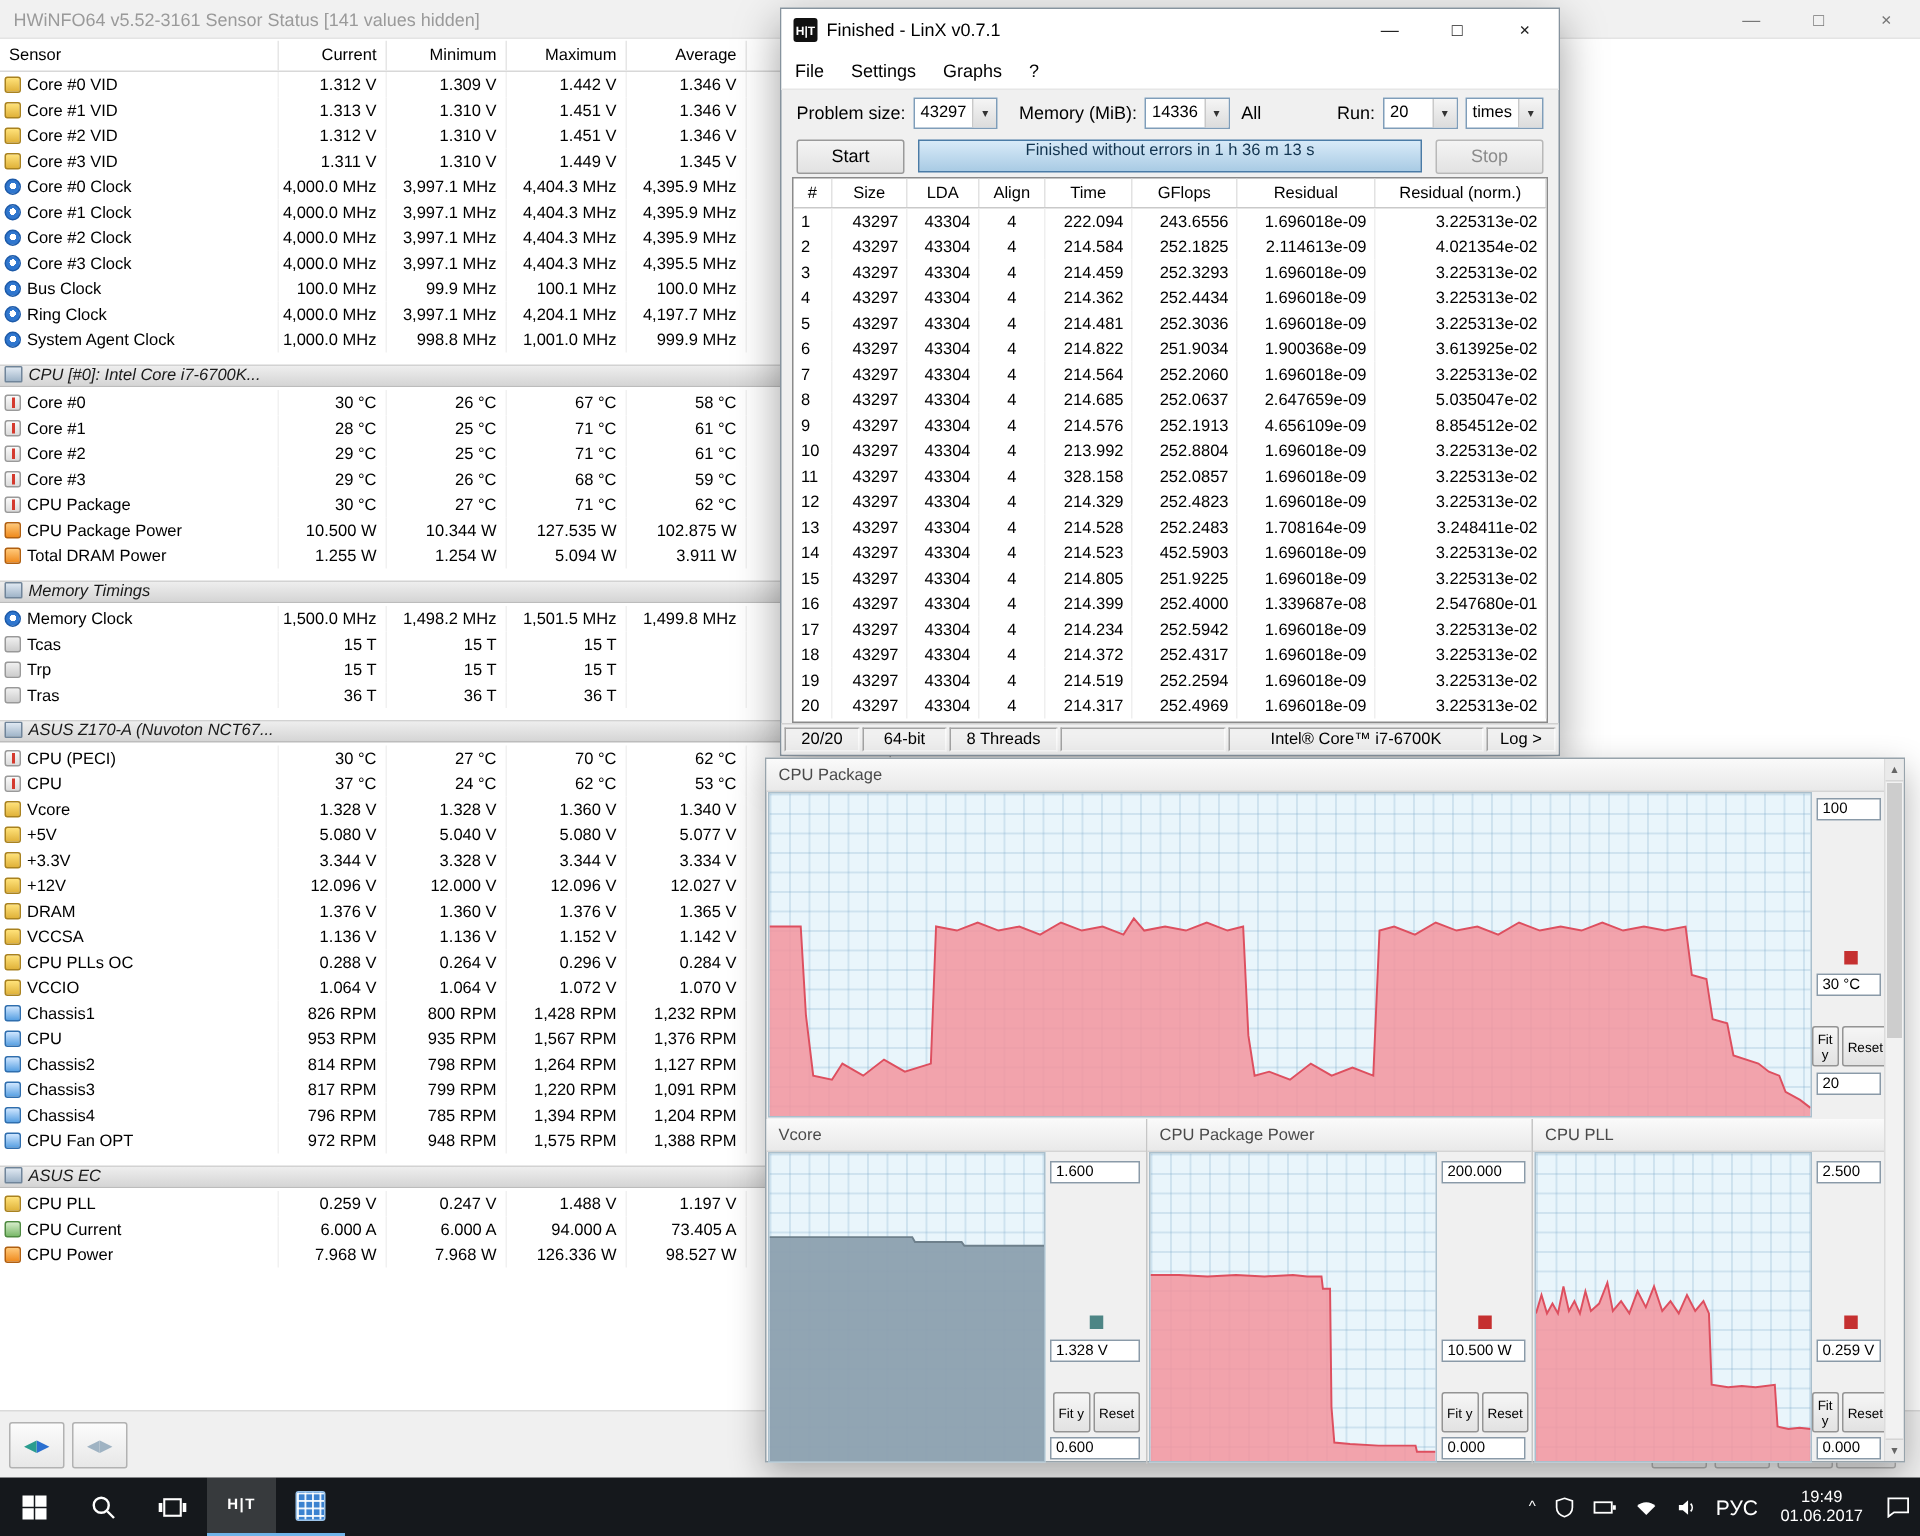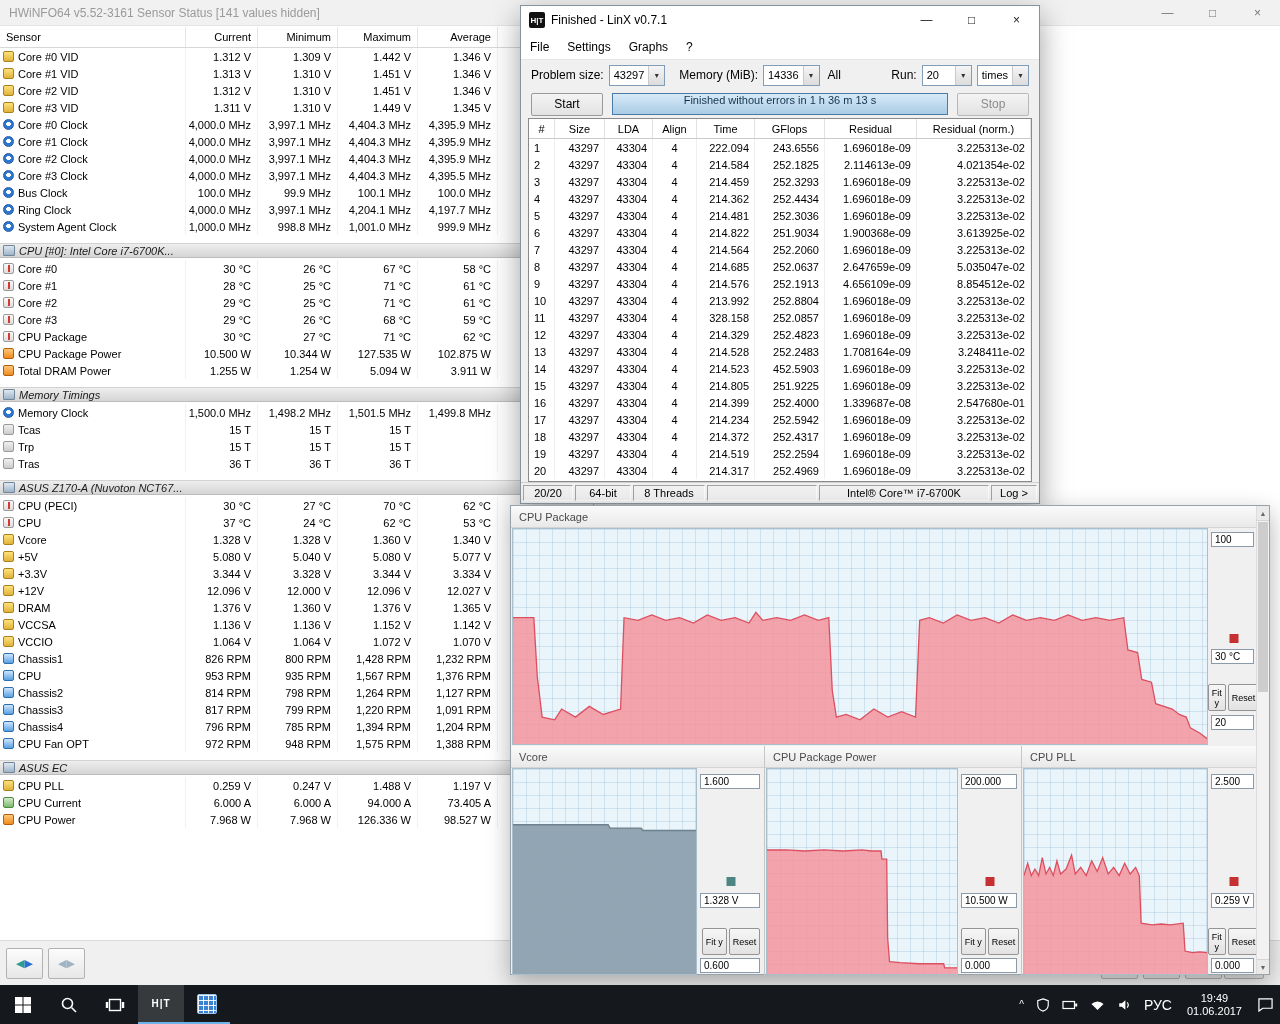--- a/index.html
+++ b/index.html
@@ -15,21 +15,21 @@
 .hw-table{position:absolute;left:0;top:27px;width:594px;bottom:46px;background:#fff;border-right:1px solid #b3b3b3;overflow:hidden}
 .hw-head,.hw-row{display:grid;grid-template-columns:186px 72px 80px 80px 80px}
 .hw-head{height:21px;border-bottom:1px solid #d8d8d8}
 .hw-head>div{display:flex;align-items:center;justify-content:flex-end;padding:0 6px;border-right:1px solid #e6e6e6;color:#000}
 .hw-head>div:first-child{justify-content:flex-start}
 .hw-row{height:17px}
 .hw-row>div{display:flex;align-items:center;padding:0 6px;border-right:1px solid #f1f1f1;overflow:hidden;white-space:nowrap}
 .hw-row>div.num{justify-content:flex-end}
 .hw-row>div.name{padding-left:3px}
 .lbl{padding-left:4px}
-.hw-section{display:flex;align-items:center;height:15px;margin:8px 0 2px 0;padding-left:3px;
+.hw-section{display:flex;align-items:flex-start;height:15px;margin:8px 0 2px 0;padding-left:3px;
   background:linear-gradient(#eeeeee,#d5d5d5);border-top:1px solid #d2d2d2;border-bottom:1px solid #bcbcbc;
   font-style:italic;color:#1a1a1a;white-space:nowrap;overflow:hidden}
 .sec-t{padding-left:4px;font-weight:bold;font-weight:normal}
 .ic{width:11px;height:11px;flex:0 0 auto;border-radius:2px;display:inline-block}
 .ic.volt{background:linear-gradient(#ffe27a,#e0b23a);border:1px solid #a9821f}
 .ic.clock{background:radial-gradient(circle at 50% 45%,#fff 0 32%,#2f76ce 33% 100%);border:1px solid #1d5aa8;border-radius:50%}
 .ic.temp{background:linear-gradient(#fafafa,#dcdcdc);border:1px solid #9a9a9a;position:relative}
 .ic.temp::after{content:"";position:absolute;left:4px;top:1px;width:2px;height:7px;background:#d43a2e}
 .ic.power{background:linear-gradient(#ffc97a,#ef8a1d);border:1px solid #b05f10}
 .ic.fan{background:linear-gradient(#cfe6ff,#58a0e2);border:1px solid #2f6eae}
@@ -454,20 +454,30 @@
               <span class="lbl">VCCSA</span>
             </div>
             <div class="num">1.136 V</div>
             <div class="num">1.136 V</div>
             <div class="num">1.152 V</div>
             <div class="num">1.142 V</div>
           </div>
           <div class="hw-row">
             <div class="name">
               <span class="ic volt"></span>
+              <span class="lbl">CPU PLLs OC</span>
+            </div>
+            <div class="num">0.288 V</div>
+            <div class="num">0.264 V</div>
+            <div class="num">0.296 V</div>
+            <div class="num">0.284 V</div>
+          </div>
+          <div class="hw-row">
+            <div class="name">
+              <span class="ic volt"></span>
               <span class="lbl">VCCIO</span>
             </div>
             <div class="num">1.064 V</div>
             <div class="num">1.064 V</div>
             <div class="num">1.072 V</div>
             <div class="num">1.070 V</div>
           </div>
           <div class="hw-row">
             <div class="name">
               <span class="ic fan"></span>

